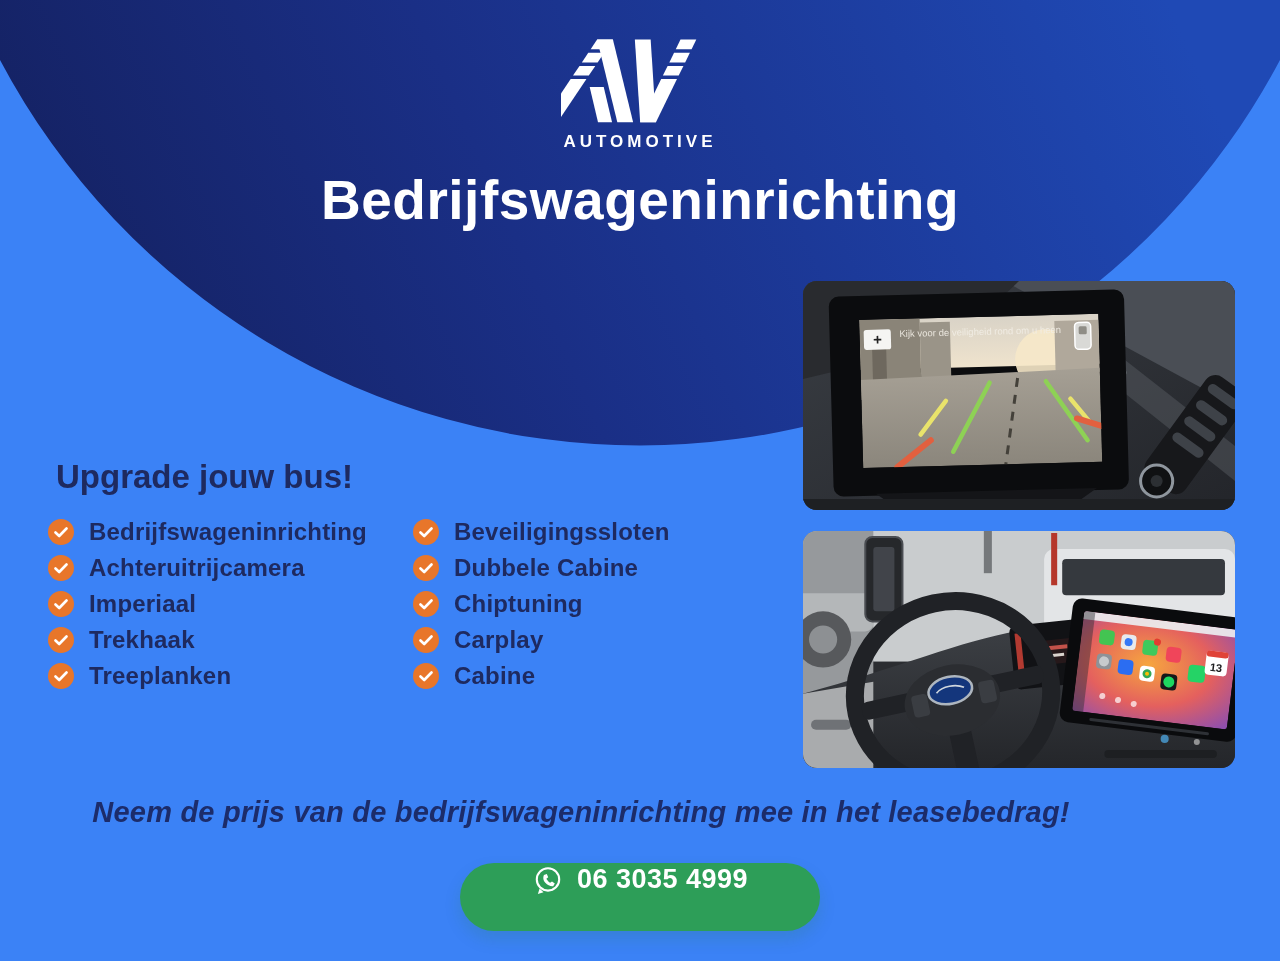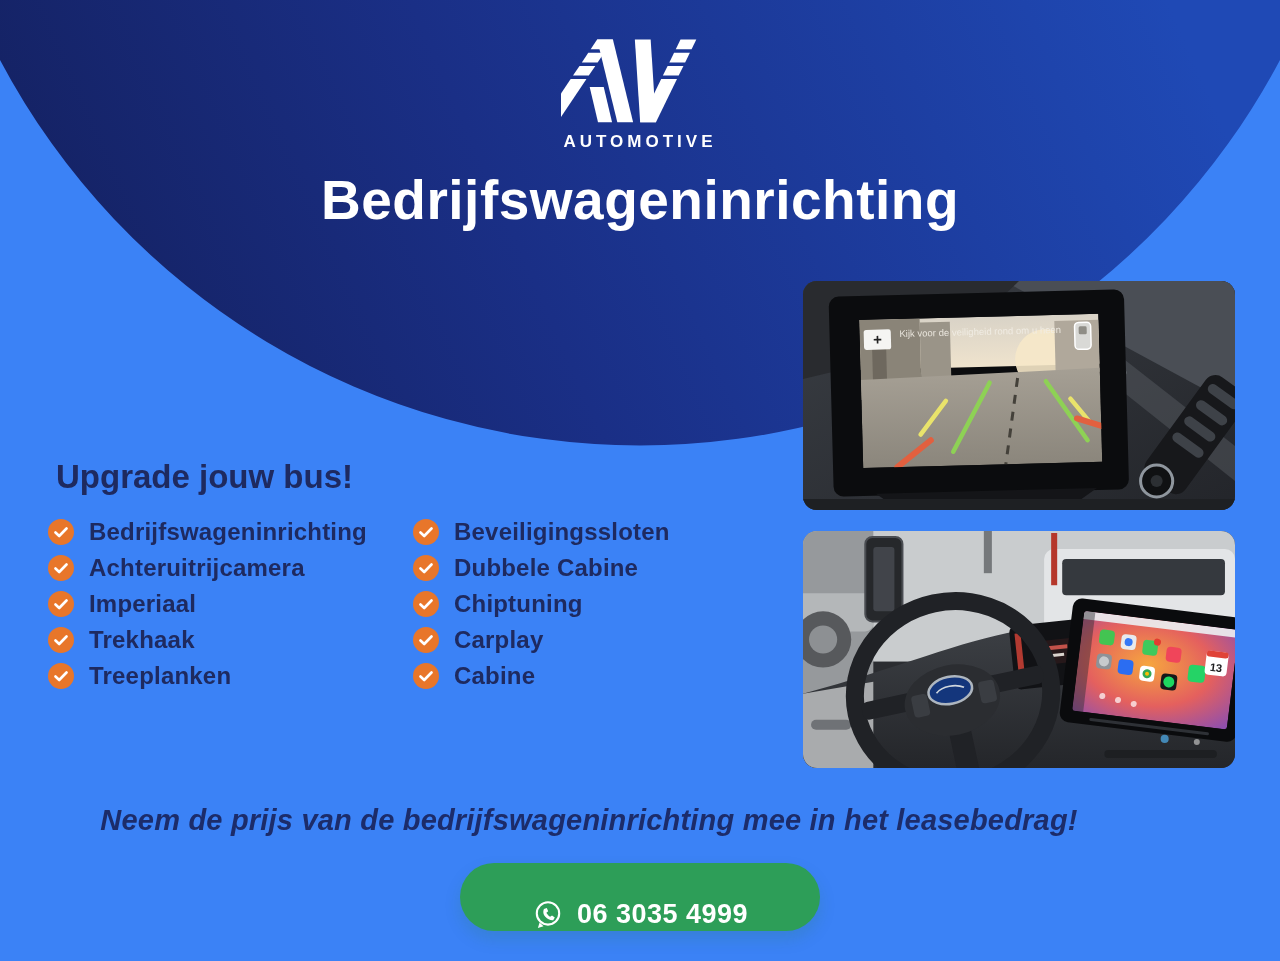--- a/index.html
+++ b/index.html
@@ -26,25 +26,25 @@
   .check svg{display:block;}
   .item-label{color:#1e2a60;font-size:24px;font-weight:600;letter-spacing:0.2px;}
 
   
   .photo{position:absolute;border-radius:14px;overflow:hidden;background:#2b2d31;}
   .photo svg{display:block;width:100%;height:100%;}
   .photo-camera{left:803px;top:281px;width:432px;height:229px;}
   .photo-cabin{left:803px;top:531px;width:432px;height:237px;}
 
   
-  .tagline{position:absolute;left:0;top:796px;width:1162px;text-align:center;margin:8px;
+  .tagline{position:absolute;left:0;top:796px;width:1162px;text-align:center;margin:0;
            color:#1c2c6a;font-size:29px;font-weight:700;font-style:italic;letter-spacing:0.2px;}
   .cta{position:absolute;left:50%;top:863px;transform:translateX(-50%);
        width:360px;height:68px;border-radius:34px;background:#2d9e58;border:none;
-       display:flex;align-items:flex-end;justify-content:center;gap:13px;cursor:pointer;
+       display:flex;align-items:flex-start;justify-content:center;gap:13px;cursor:pointer;
        box-shadow:0 8px 16px rgba(40,120,70,0.18);}
   .cta-label{color:#ffffff;font-size:27px;font-weight:700;letter-spacing:0.5px;}
 </style>
 </head>
 <body>
 
 <div class="page">
 
   <svg class="hero-svg" viewBox="0 0 1280 470" preserveAspectRatio="none" aria-hidden="true">
     <defs>

